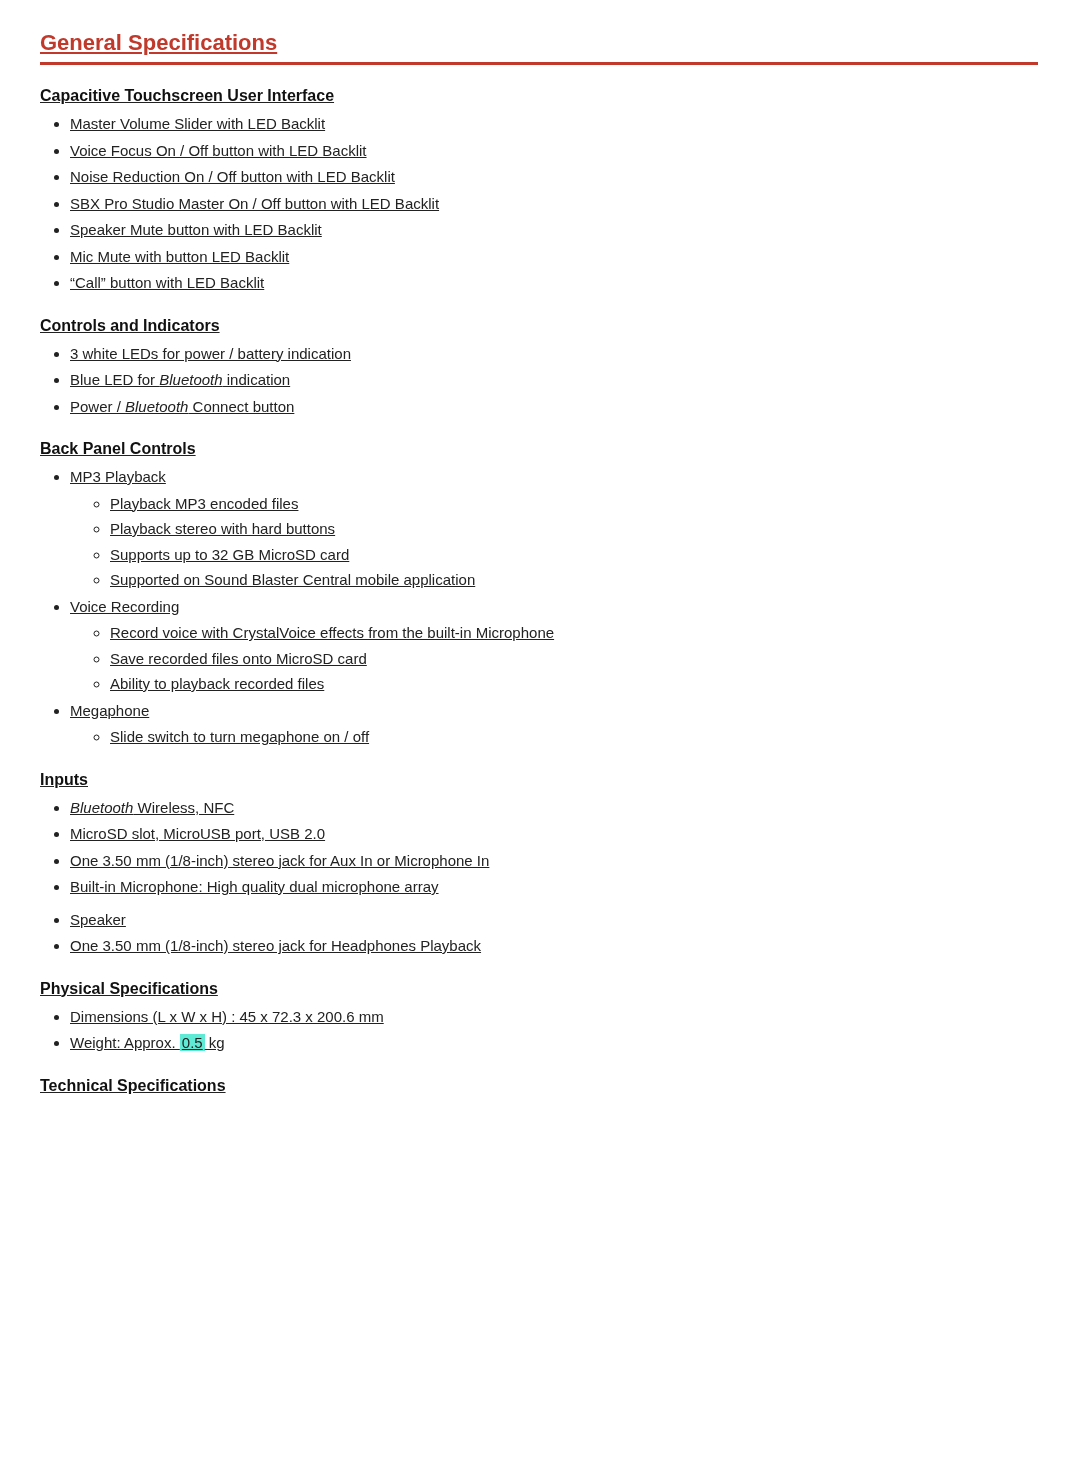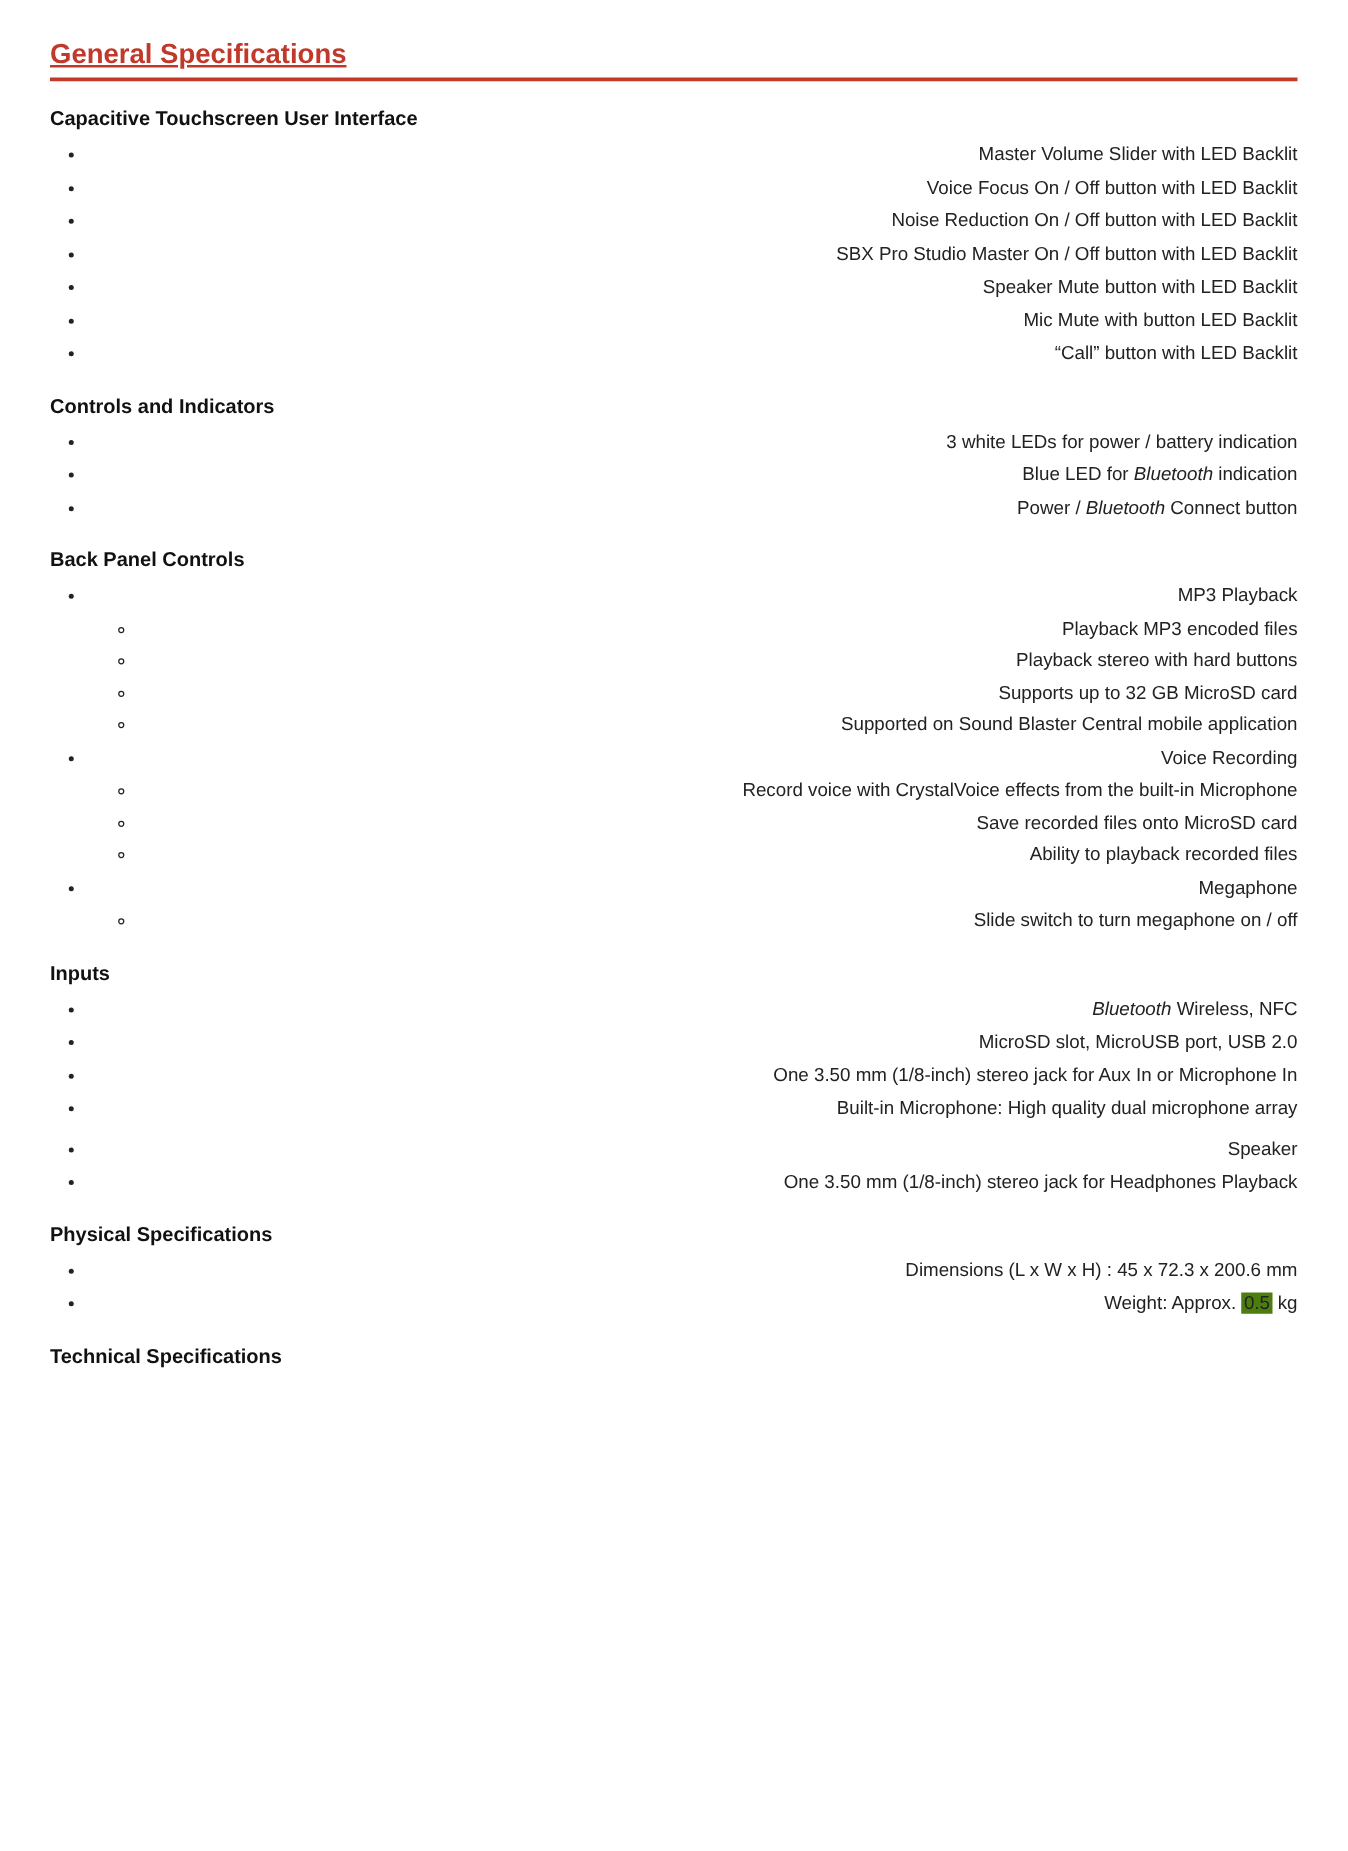--- a/index.html
+++ b/index.html
@@ -32,39 +32,39 @@
       margin-bottom: 8px;
     }
     ul.level1 {
       list-style: disc;
       padding-left: 30px;
       margin-bottom: 4px;
     }
     ul.level1 > li {
       margin-bottom: 4px;
       line-height: 1.5;
-      text-align: right;
     }
     ul.level2 {
       list-style: circle;
       padding-left: 40px;
       margin-top: 4px;
       margin-bottom: 4px;
     }
     ul.level2 > li {
       margin-bottom: 3px;
       line-height: 1.5;
     }
     .italic { font-style: italic; }
     .highlight {
-      background-color: #4d7c0f;
+      background-color: #5eead4;
       padding: 0 2px;
     }
     .section {
       margin-bottom: 10px;
+      text-decoration: underline;
     }
     p {
       margin-top: 4px;
       line-height: 1.5;
     }
   </style>
 </head>
 <body>
 
 <h1>General Specifications</h1>

